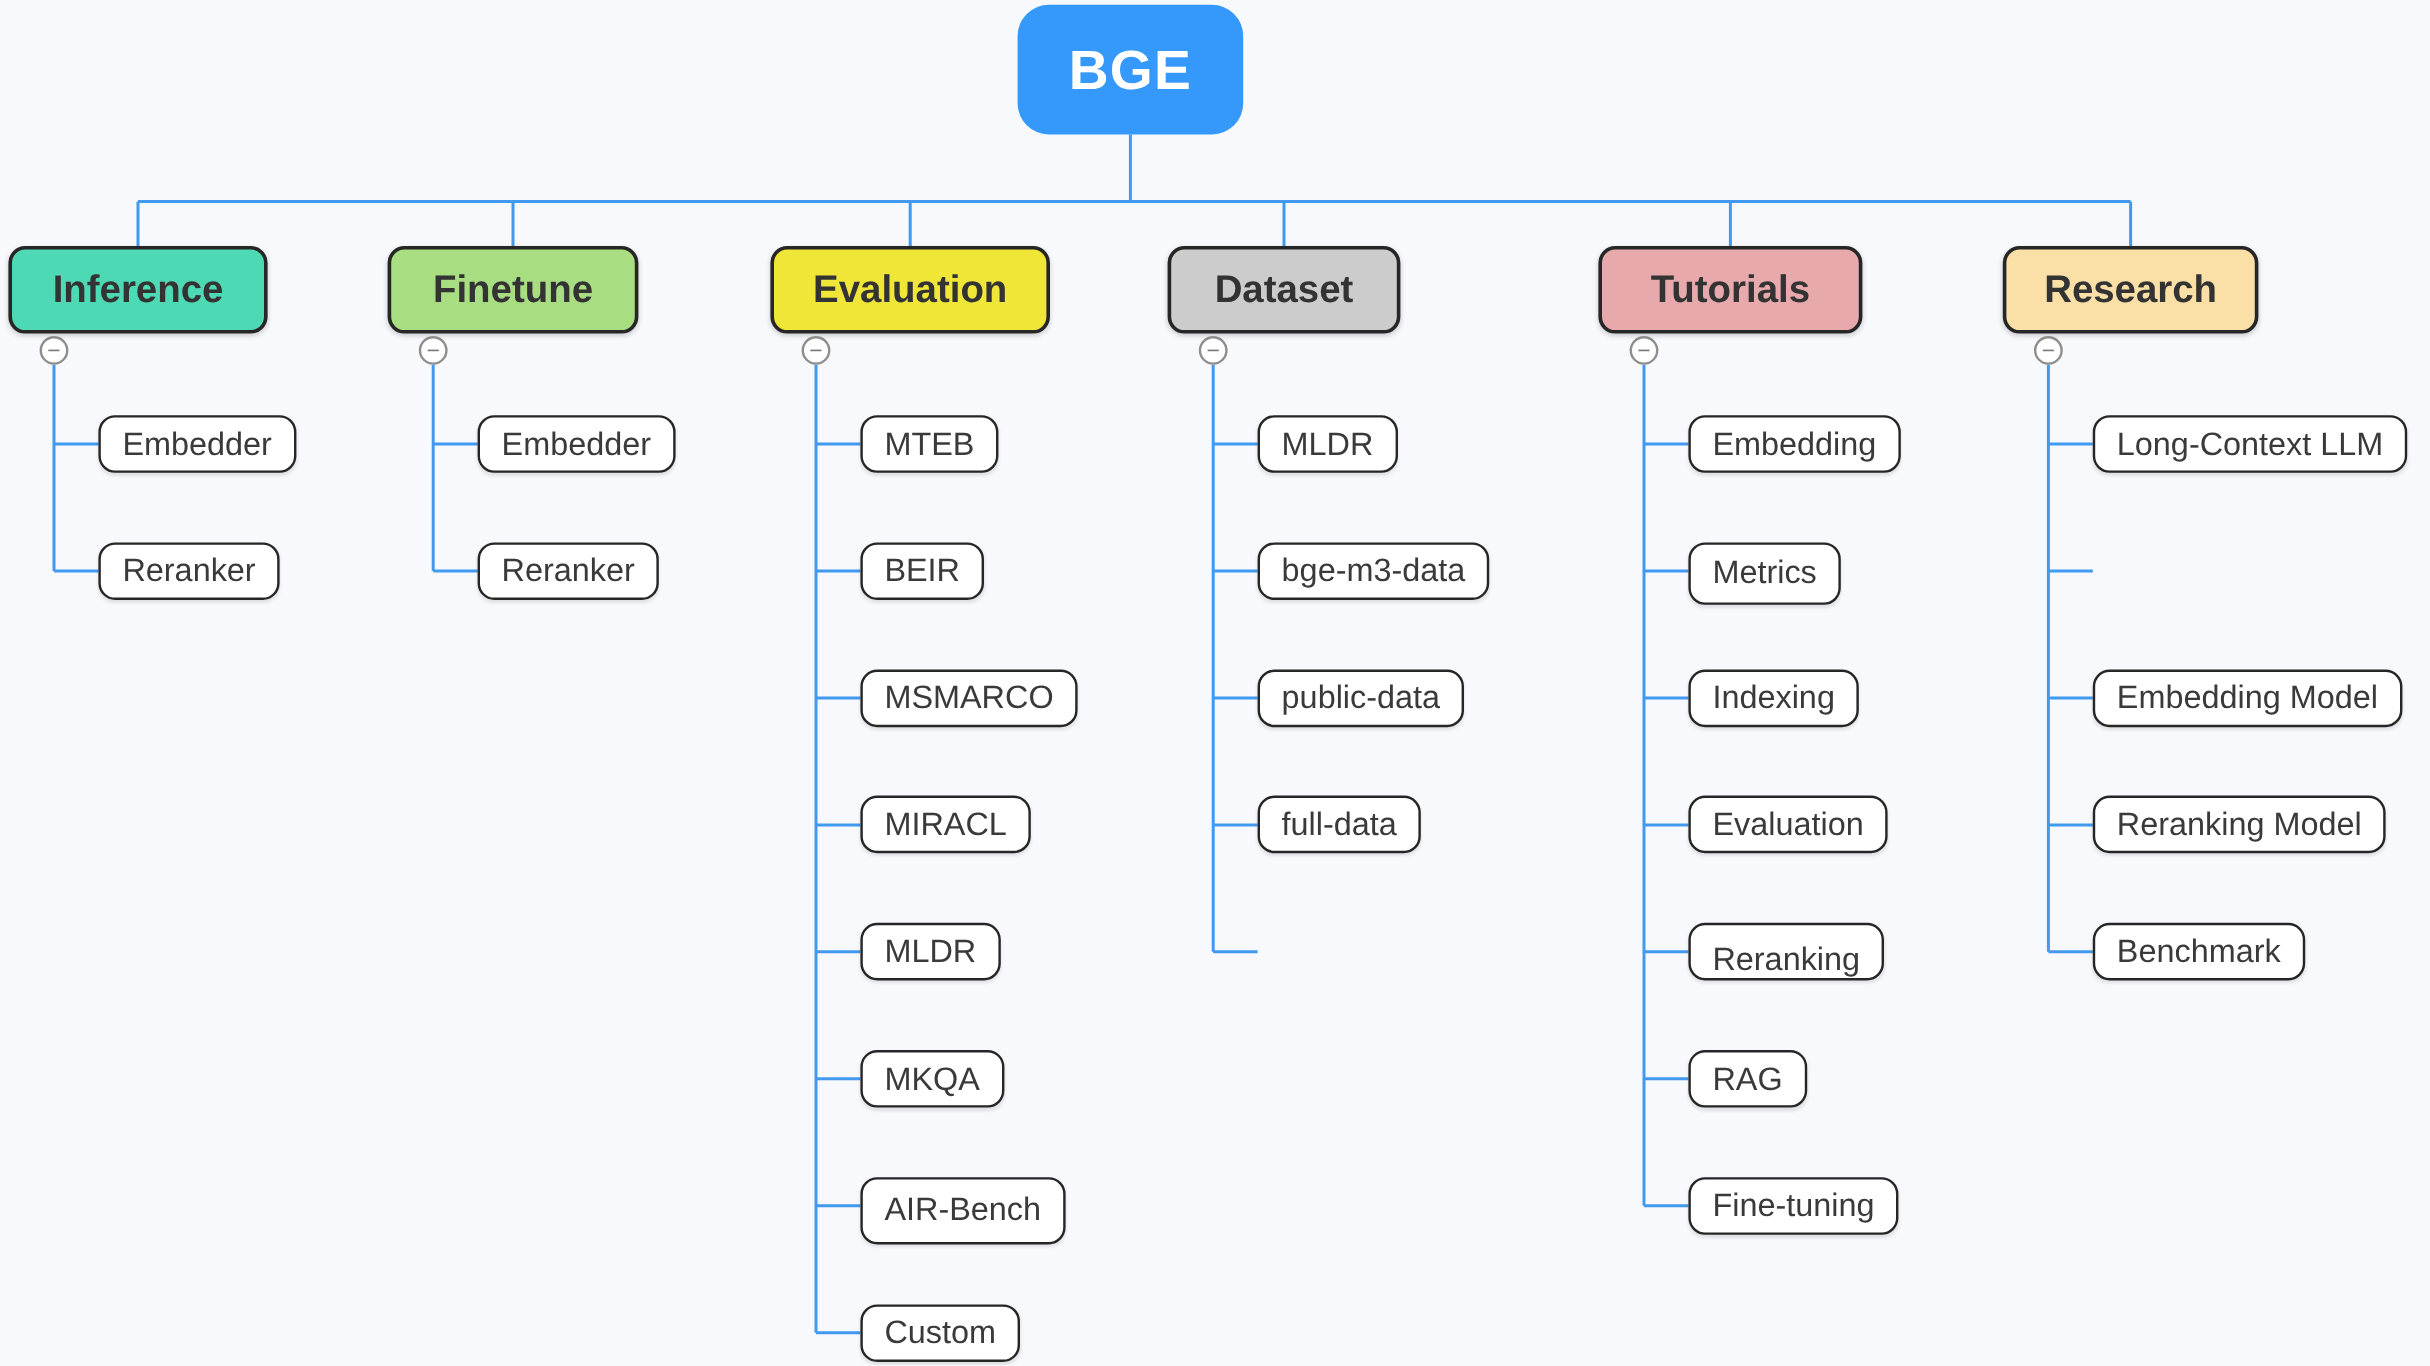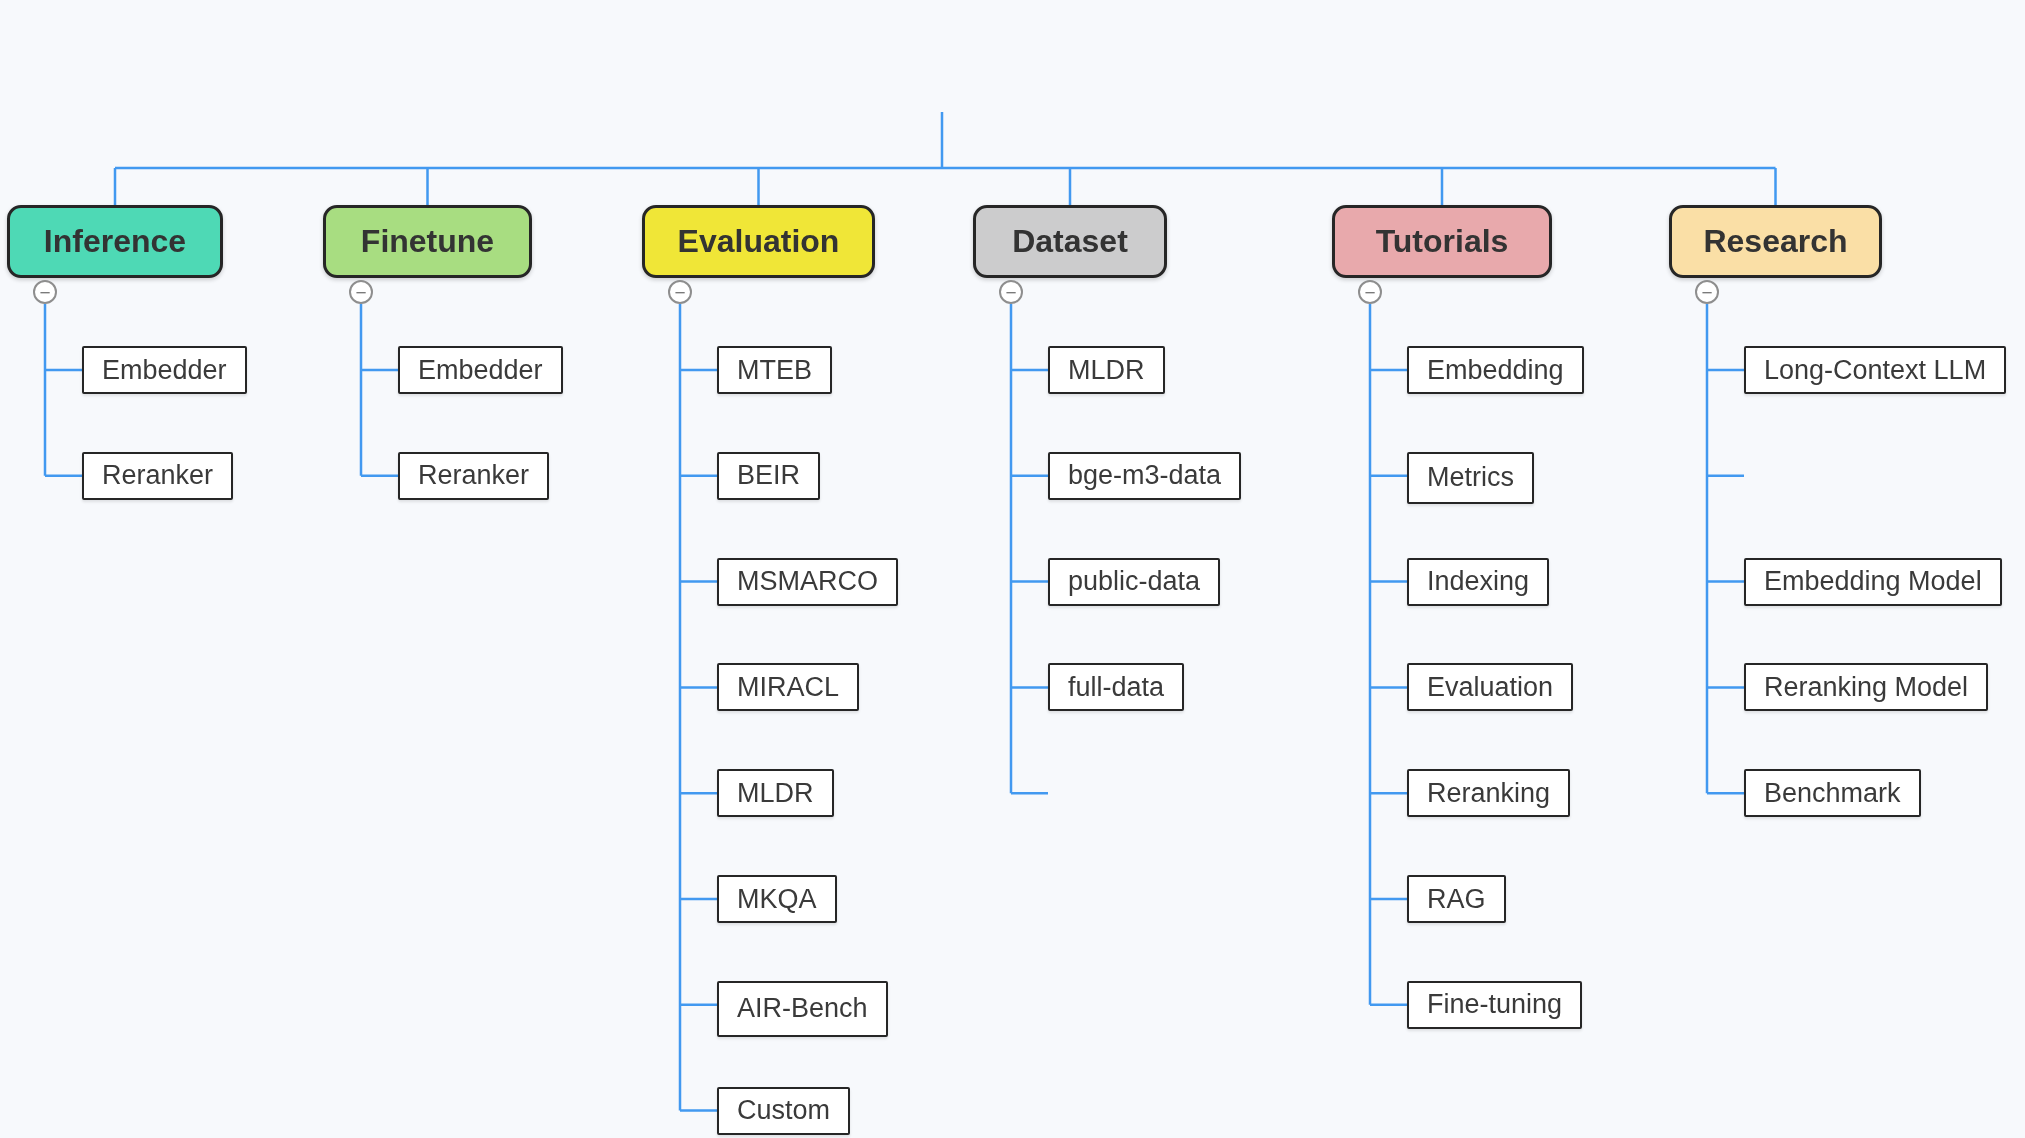--- a/index.html
+++ b/index.html
@@ -27,21 +27,21 @@
   .branch-node {
     border: 3px solid #262626;
     border-radius: 14px;
     font-weight: bold;
     font-size: 32px;
     color: #333333;
     box-shadow: 0 2px 4px rgba(0,0,0,0.18);
   }
   .child-node {
     border: 2.5px solid #262626;
-    border-radius: 2px;
+    border-radius: 14px;
     background: #ffffff;
     font-size: 27px;
     color: #3a3a3a;
     padding: 0 18px;
     height: 48px;
     box-shadow: 0 2px 3px rgba(0,0,0,0.10);
   }
   .collapse-btn {
     position: absolute;
     width: 24px; height: 24px;
@@ -56,20 +56,23 @@
   }
   .node { z-index: 2; }
 </style>
 </head>
 <body>
 
 <div class="canvas" id="canvas" style="background: rgb(247, 249, 252);">
   <svg id="wires" width="2025" height="1138" viewBox="0 0 2025 1138">
       <path d="M 942 112 V 168 M 115 168 H 1775.5 M 115 168 V 205 M 45 304 V 475.8 M 45 370 H 82 M 45 475.8 H 82 M 427.5 168 V 205 M 361 304 V 475.8 M 361 370 H 398 M 361 475.8 H 398 M 758.5 168 V 205 M 680 304 V 1110.6 M 680 370 H 717 M 680 475.8 H 717 M 680 581.6 H 717 M 680 687.4 H 717 M 680 793.2 H 717 M 680 899 H 717 M 680 1004.8 H 717 M 680 1110.6 H 717 M 1070 168 V 205 M 1011 304 V 793.2 M 1011 370 H 1048 M 1011 475.8 H 1048 M 1011 581.6 H 1048 M 1011 687.4 H 1048 M 1011 793.2 H 1048 M 1442 168 V 205 M 1370 304 V 1004.8 M 1370 370 H 1407 M 1370 475.8 H 1407 M 1370 581.6 H 1407 M 1370 687.4 H 1407 M 1370 793.2 H 1407 M 1370 899 H 1407 M 1370 1004.8 H 1407 M 1775.5 168 V 205 M 1707 304 V 793.2 M 1707 370 H 1744 M 1707 475.8 H 1744 M 1707 581.6 H 1744 M 1707 687.4 H 1744 M 1707 793.2 H 1744" fill="none" stroke="#4299f0" stroke-width="2.5"></path>
     </svg>
+  <div class="node root-node" id="root-node" style="left: 848px; top: 4px; width: 188px; height: 108px; background: rgb(53, 152, 251); color: rgb(255, 255, 255);">
+    <span>BGE</span>
+  </div>
 <div class="node branch-node" style="left: 7px; top: 205px; width: 216px; height: 73px; background: rgb(78, 217, 181);">
       <span>Inference</span>
     </div>
     <div class="collapse-btn" style="left: 33px; top: 280px;">
       <span>−</span>
     </div>
     <div class="node child-node" style="left: 82px; top: 346px; height: 48px;">
       <span>Embedder</span>
     </div>
     <div class="node child-node" style="left: 82px; top: 451.8px; height: 48px;">
@@ -146,21 +149,21 @@
     </div>
     <div class="node child-node" style="left: 1407px; top: 451.8px; height: 52px;">
       <span>Metrics</span>
     </div>
     <div class="node child-node" style="left: 1407px; top: 557.6px; height: 48px;">
       <span>Indexing</span>
     </div>
     <div class="node child-node" style="left: 1407px; top: 663.4px; height: 48px;">
       <span>Evaluation</span>
     </div>
-    <div class="node child-node" style="left: 1407px; top: 769.2px; height: 48px;">
+    <div class="node child-node" style="left: 1407px; top: 769.2px; height: 48px; align-items: flex-end;">
       <span>Reranking</span>
     </div>
     <div class="node child-node" style="left: 1407px; top: 875px; height: 48px;">
       <span>RAG</span>
     </div>
     <div class="node child-node" style="left: 1407px; top: 980.8px; height: 48px;">
       <span>Fine-tuning</span>
     </div>
     <div class="node branch-node" style="left: 1669px; top: 205px; width: 213px; height: 73px; background: rgb(250, 223, 166);">
       <span>Research</span>

